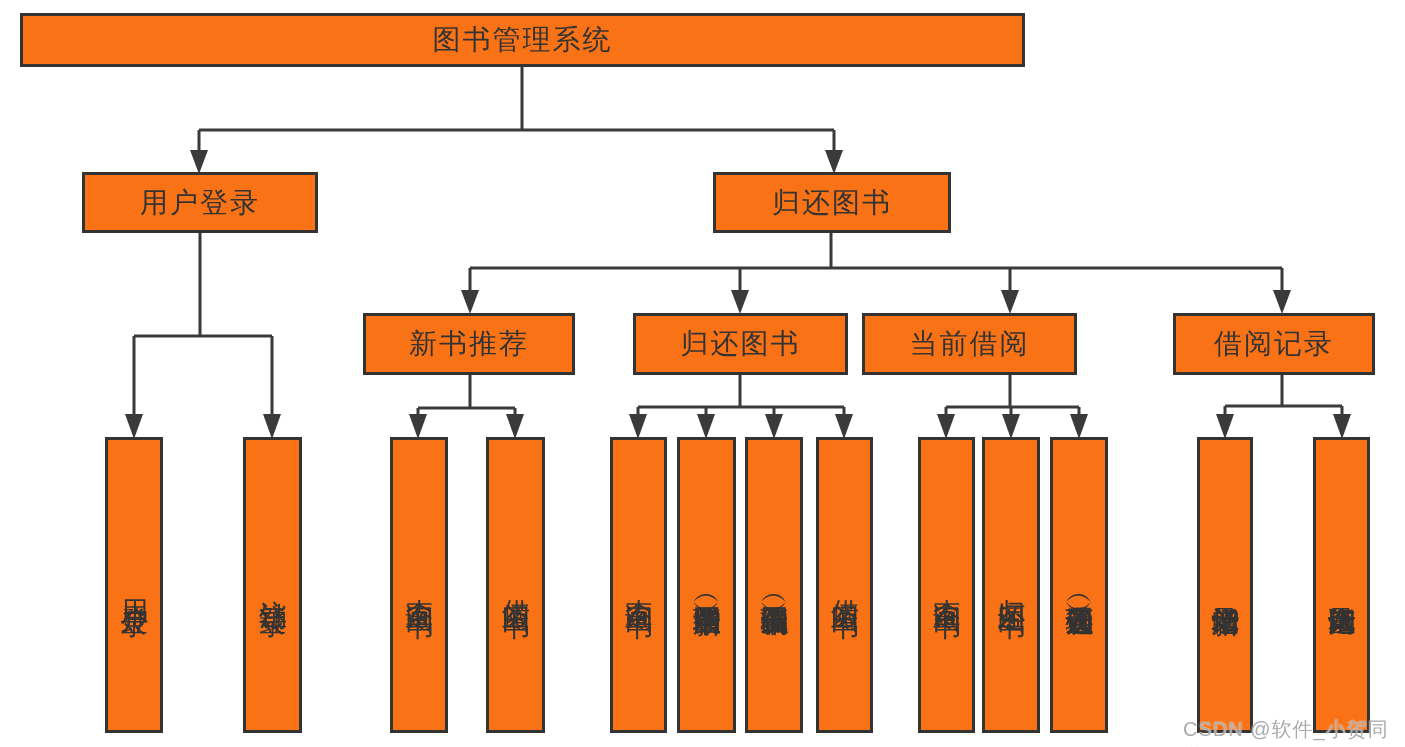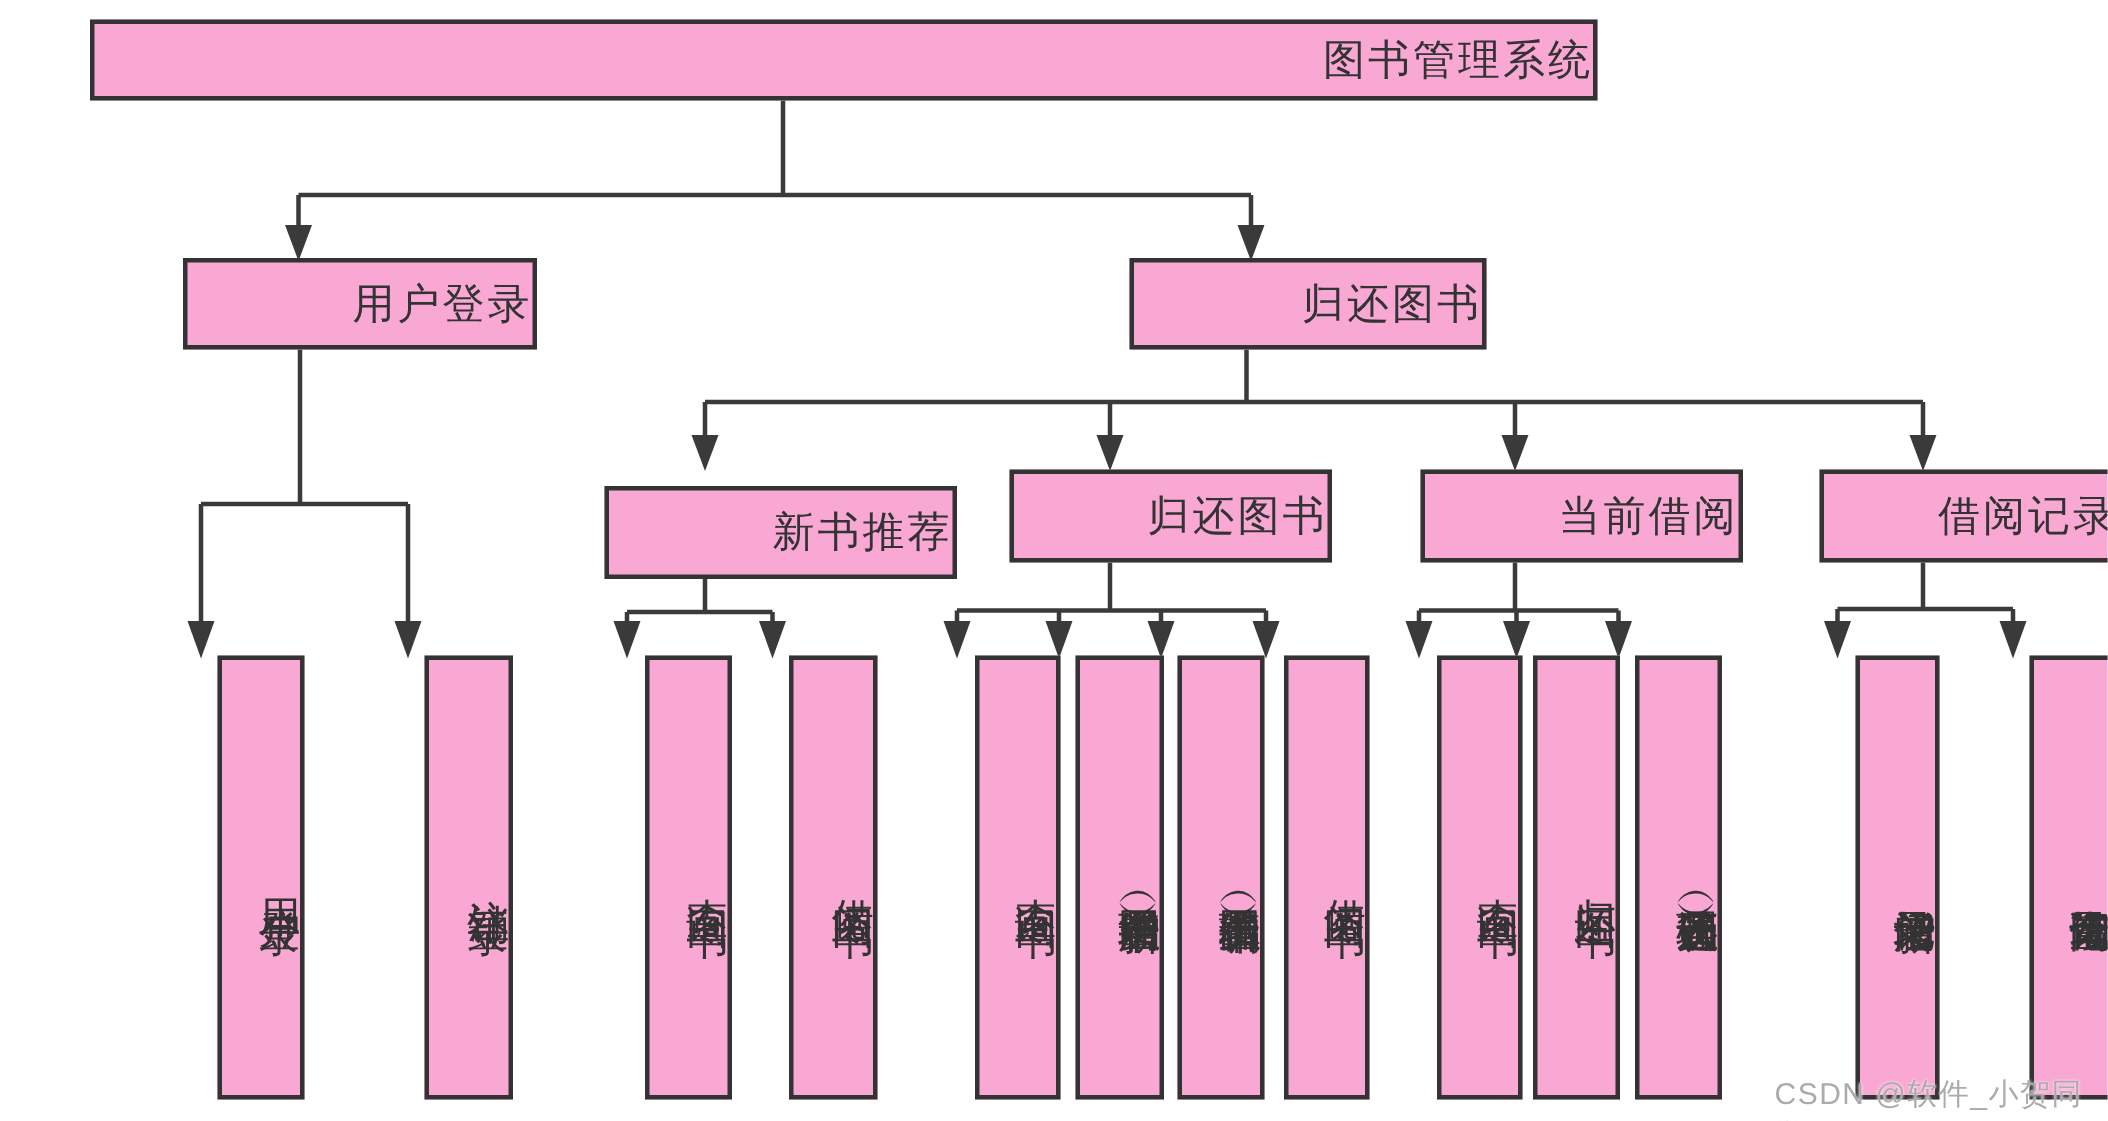--- a/index.html
+++ b/index.html
@@ -4,23 +4,23 @@
 <style>
   html,body{margin:0;padding:0;}
   body{
     width:1405px;height:747px;position:relative;background:#ffffff;
     font-family:"Liberation Sans","DejaVu Sans",sans-serif;overflow:hidden;
   }
   #wires{position:absolute;left:0;top:0;width:1405px;height:747px;}
   #wires path{stroke:#3a3a3a;stroke-width:3;fill:none;}
   #wires polygon{fill:#3a3a3a;stroke:none;}
   .node{
-    position:absolute;background:#f9a8d4;border:3px solid #333333;
-    display:flex;align-items:center;justify-content:flex-end;
-    color:#333333;box-sizing:border-box;margin-left:40px;
+    position:absolute;background:#f97316;border:3px solid #333333;
+    display:flex;align-items:center;justify-content:center;
+    color:#333333;box-sizing:border-box;
   }
   .node span{font-size:28px;letter-spacing:2px;white-space:nowrap;}
   .node.v span{
     writing-mode:vertical-rl;letter-spacing:4px;line-height:1;
   }
   .node.v.tight span{letter-spacing:0;}
   .watermark{
     position:absolute;left:1183px;top:716px;z-index:5;
     font-size:20px;color:#ababab;letter-spacing:1px;
     text-shadow:0 0 2px #ffffff;
@@ -69,27 +69,27 @@
   <span>图书管理系统</span>
 </div>
 
 <div class="node" style="left:82px;top:172px;width:236px;height:61px">
   <span>用户登录</span>
 </div>
 <div class="node" style="left:713px;top:172px;width:238px;height:61px">
   <span>归还图书</span>
 </div>
 
-<div class="node" style="left:363px;top:324px;width:235px;height:62px">
+<div class="node" style="left:363px;top:313px;width:212px;height:62px">
   <span>新书推荐</span>
 </div>
 <div class="node" style="left:633px;top:313px;width:215px;height:62px">
   <span>归还图书</span>
 </div>
-<div class="node" style="left:907px;top:313px;width:215px;height:62px">
+<div class="node" style="left:862px;top:313px;width:215px;height:62px">
   <span>当前借阅</span>
 </div>
 <div class="node" style="left:1173px;top:313px;width:202px;height:62px">
   <span>借阅记录</span>
 </div>
 
 <div class="node v" style="left:105px;top:437px;width:58px;height:296px">
   <span>用户登录</span>
 </div>
 <div class="node v" style="left:243px;top:437px;width:59px;height:296px">

